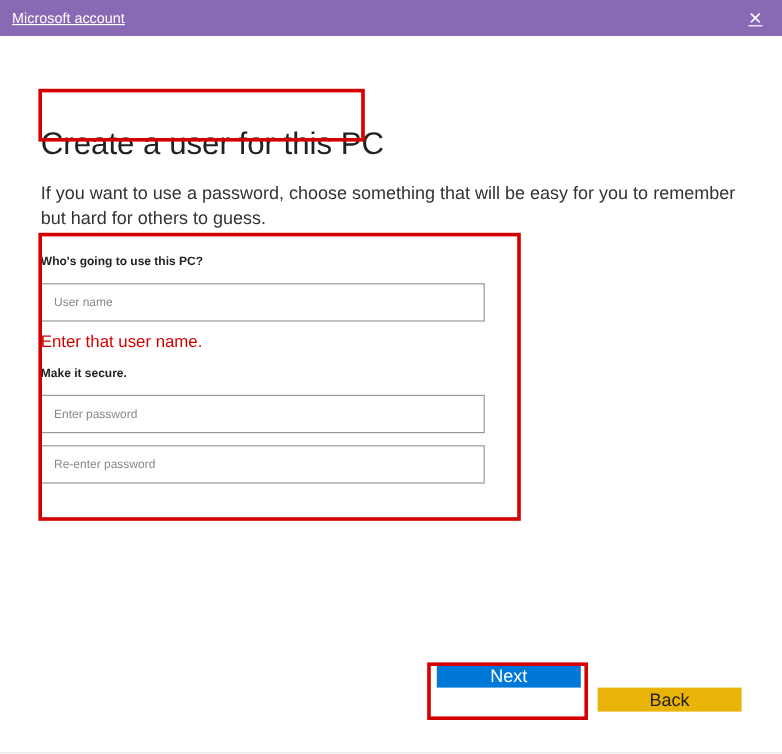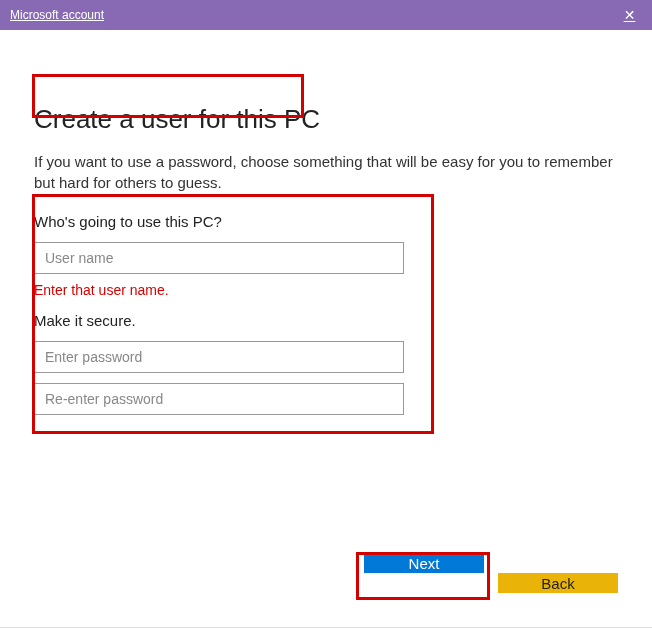--- a/index.html
+++ b/index.html
@@ -52,32 +52,32 @@
       font-size: 15px;
       color: #333333;
       line-height: 1.4;
     }
     .form-area {
       margin-top: 20px;
       padding-bottom: 12px;
       width: 400px;
     }
     .section-label {
-      font-size: 15px;
-      font-weight: 400;
+      font-size: 10px;
+      font-weight: 700;
       color: #222;
       margin-bottom: 12px;
       margin-top: 4px;
     }
     .text-input {
       width: 370px;
       height: 32px;
       border: 1px solid #999;
       padding: 0 10px;
-      font-size: 14px;
+      font-size: 10px;
       font-family: inherit;
       color: #333;
       display: block;
       margin-bottom: 10px;
     }
     .text-input::placeholder {
       color: #888;
     }
     .error-text {
       color: #d40000;

